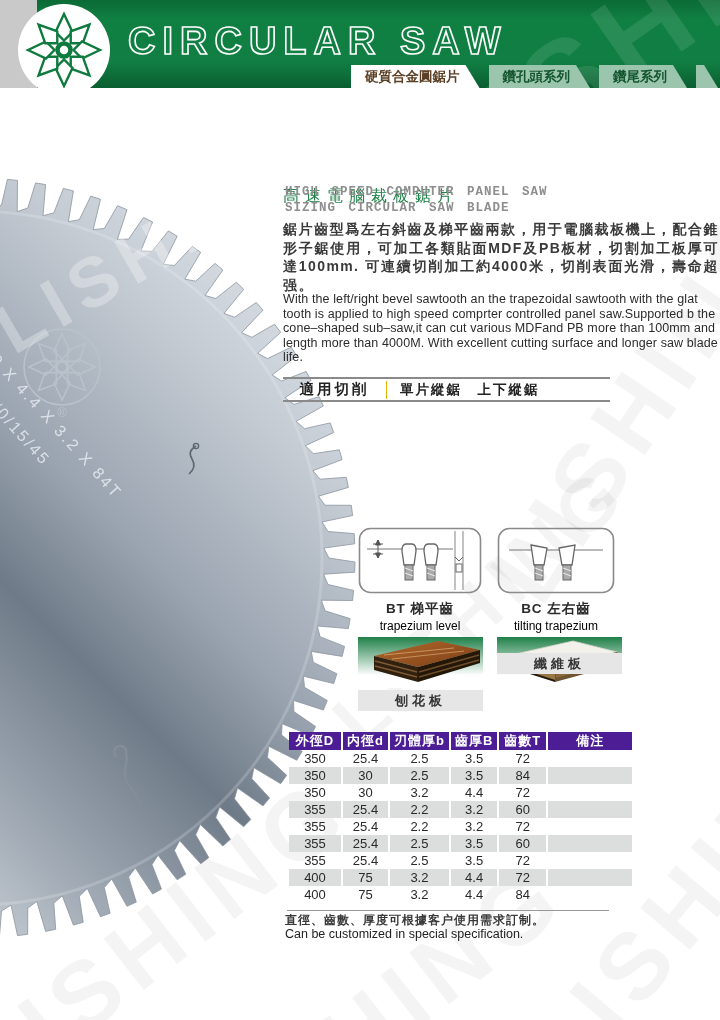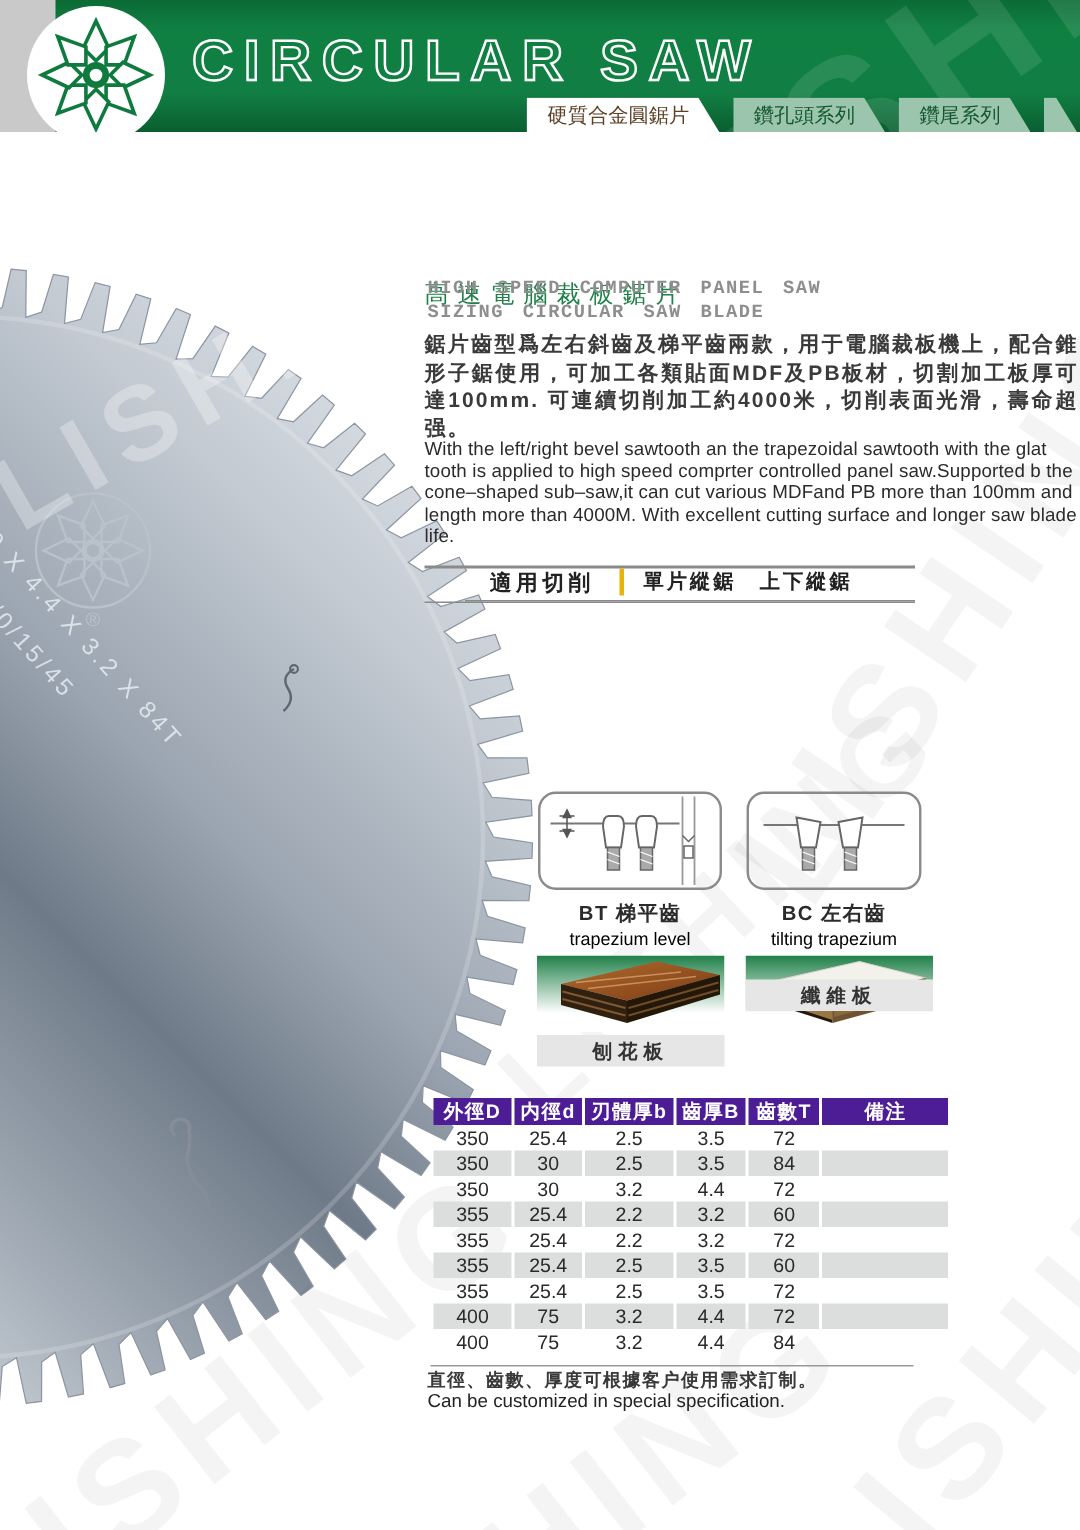--- a/index.html
+++ b/index.html
@@ -13,43 +13,43 @@
   .wm-onheader{color:rgba(255,255,255,0.10);}
   
   #header{position:absolute;left:0;top:0;width:720px;height:88px;overflow:hidden;
           background:linear-gradient(180deg,#0b6b35 0%,#107f42 22%,#117f43 70%,#0a5e30 100%);z-index:6;}
   #header .gray-block{position:absolute;left:0;top:0;width:37px;height:88px;background:#c9c9c9;}
   #logo-disc{position:absolute;left:18px;top:4px;width:92px;height:92px;border-radius:50%;background:#fff;}
   #logo-disc svg{position:absolute;left:0;top:0;}
   #header-title{position:absolute;left:128px;top:20px;font-size:38px;font-weight:bold;
                 letter-spacing:7px;color:transparent;-webkit-text-stroke:1.6px #ffffff;}
   #tabs{position:absolute;right:2px;bottom:0;display:flex;gap:9px;z-index:7;}
-  .tab{height:23px;line-height:23px;padding:0 20px 0 14px;font-size:13.5px;font-weight:normal;
+  .tab{height:23px;line-height:23px;padding:0 20px 0 14px;font-size:13.5px;font-weight:bold;
        clip-path:polygon(0 0,calc(100% - 14px) 0,100% 100%,0 100%);}
   .tab-active{background:#ffffff;color:#5c4026;}
   .tab-idle{background:#9cc5ad;color:#14583 2;color:#14572f;}
   .tab-sliver{width:22px;height:23px;background:#9cc5ad;
        clip-path:polygon(0 0,8px 0,22px 100%,0 100%);}
   
   #blade-svg{position:absolute;left:0;top:0;z-index:1;pointer-events:none;}
   
   .abs{position:absolute;z-index:3;}
   #prod-title{left:283px;top:144px;font-size:16px;font-weight:normal;color:#1f8048;letter-spacing:6px;margin-top:42px;}
   #prod-sub{left:285px;top:184px;font-size:12.5px;font-weight:bold;color:#8e8e8e;
             letter-spacing:1px;word-spacing:4px;line-height:16px;font-family:Liberation Mono, monospace;}
   #desc-zh{left:283px;top:220px;width:436px;font-size:14px;font-weight:600;color:#3a3a3a;
            line-height:18.5px;letter-spacing:1.4px;text-align:justify;}
   #desc-en{left:283px;top:292px;width:440px;font-size:12.5px;font-weight:500;color:#2b2b2b;
            line-height:14.6px;letter-spacing:0.1px;}
   #cut-table{left:283px;top:377px;width:327px;border-top:2px solid #8a8a8a;border-bottom:1px solid #8a8a8a;}
-  #cut-table .row{display:flex;align-items:flex-start;margin-left:27px;}
+  #cut-table .row{display:flex;align-items:center;}
   #cut-table .row1{height:21px;border-bottom:1px solid #8a8a8a;}
   #cut-table .row2{height:21px;}
   #cut-table .c1{width:103px;text-align:center;flex:none;}
-  #cut-table .c2{flex:1;border-left:3px solid #eab308;padding-left:13px;}
+  #cut-table .c2{flex:1;border-left:1px solid #eab308;padding-left:13px;}
   .cut-zh1{font-size:14.5px;color:#222;letter-spacing:3px;font-weight:600;}
   .cut-zh2{font-family:"Liberation Serif",serif;font-size:13.5px;font-weight:bold;color:#222;letter-spacing:2px;}
   .cut-en{font-size:11.8px;font-weight:500;color:#2b2b2b;}
   
   .diagram-box{position:absolute;z-index:3;}
   .tooth-label{position:absolute;z-index:3;text-align:center;}
   .tooth-label .zh{font-size:13.5px;font-weight:600;color:#2b2b2b;letter-spacing:1px;}
   .tooth-label .en{font-size:12px;font-weight:500;color:#000000;margin-top:1px;}
   
   .mat-img{position:absolute;z-index:3;}

